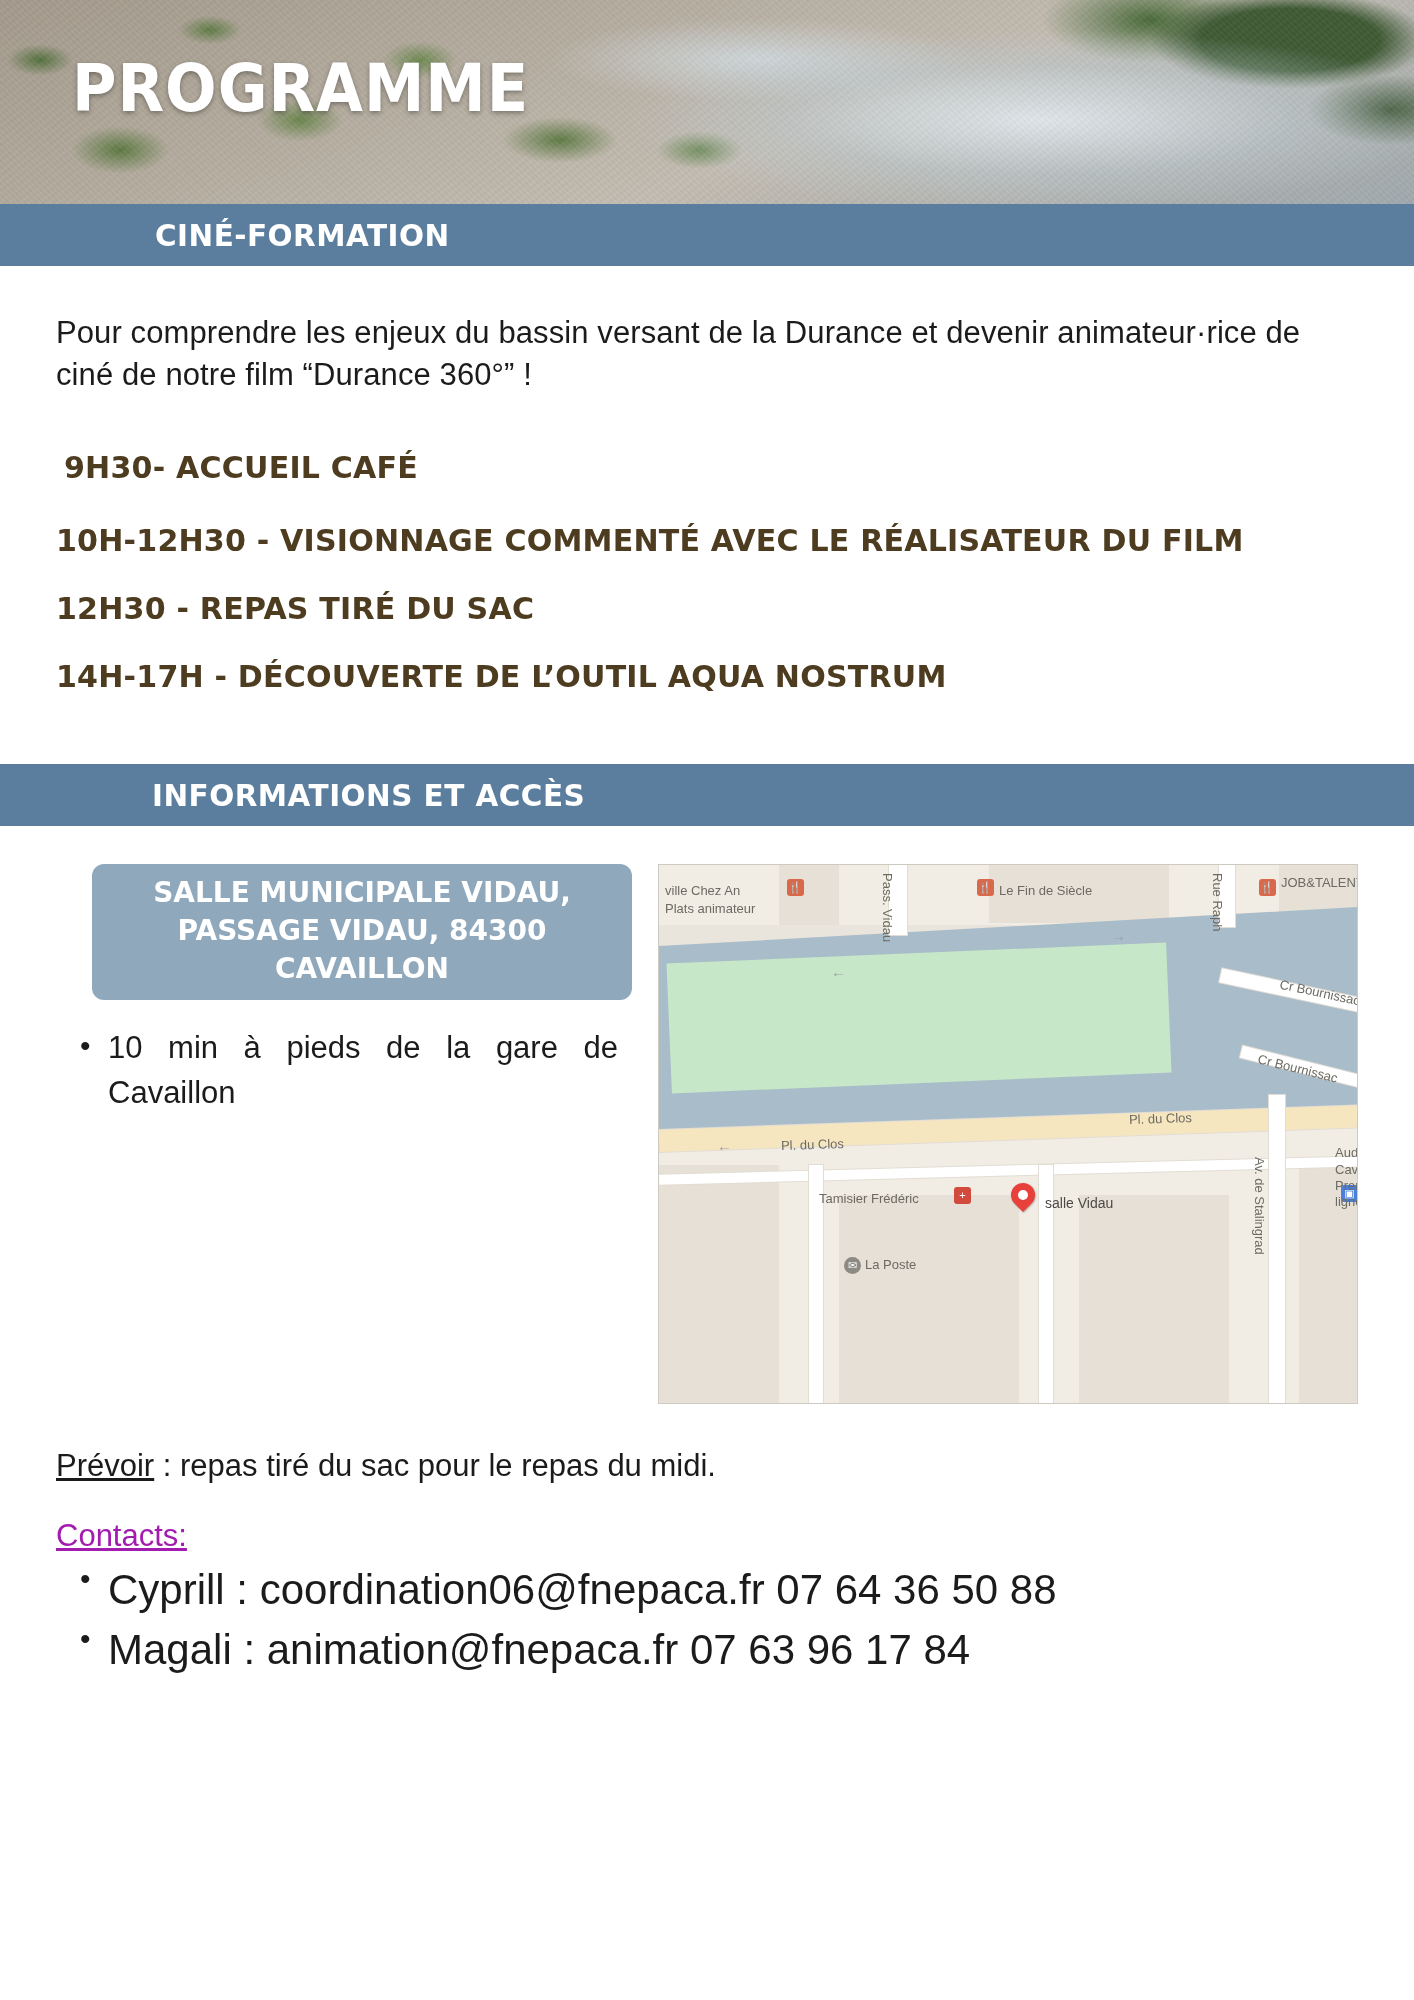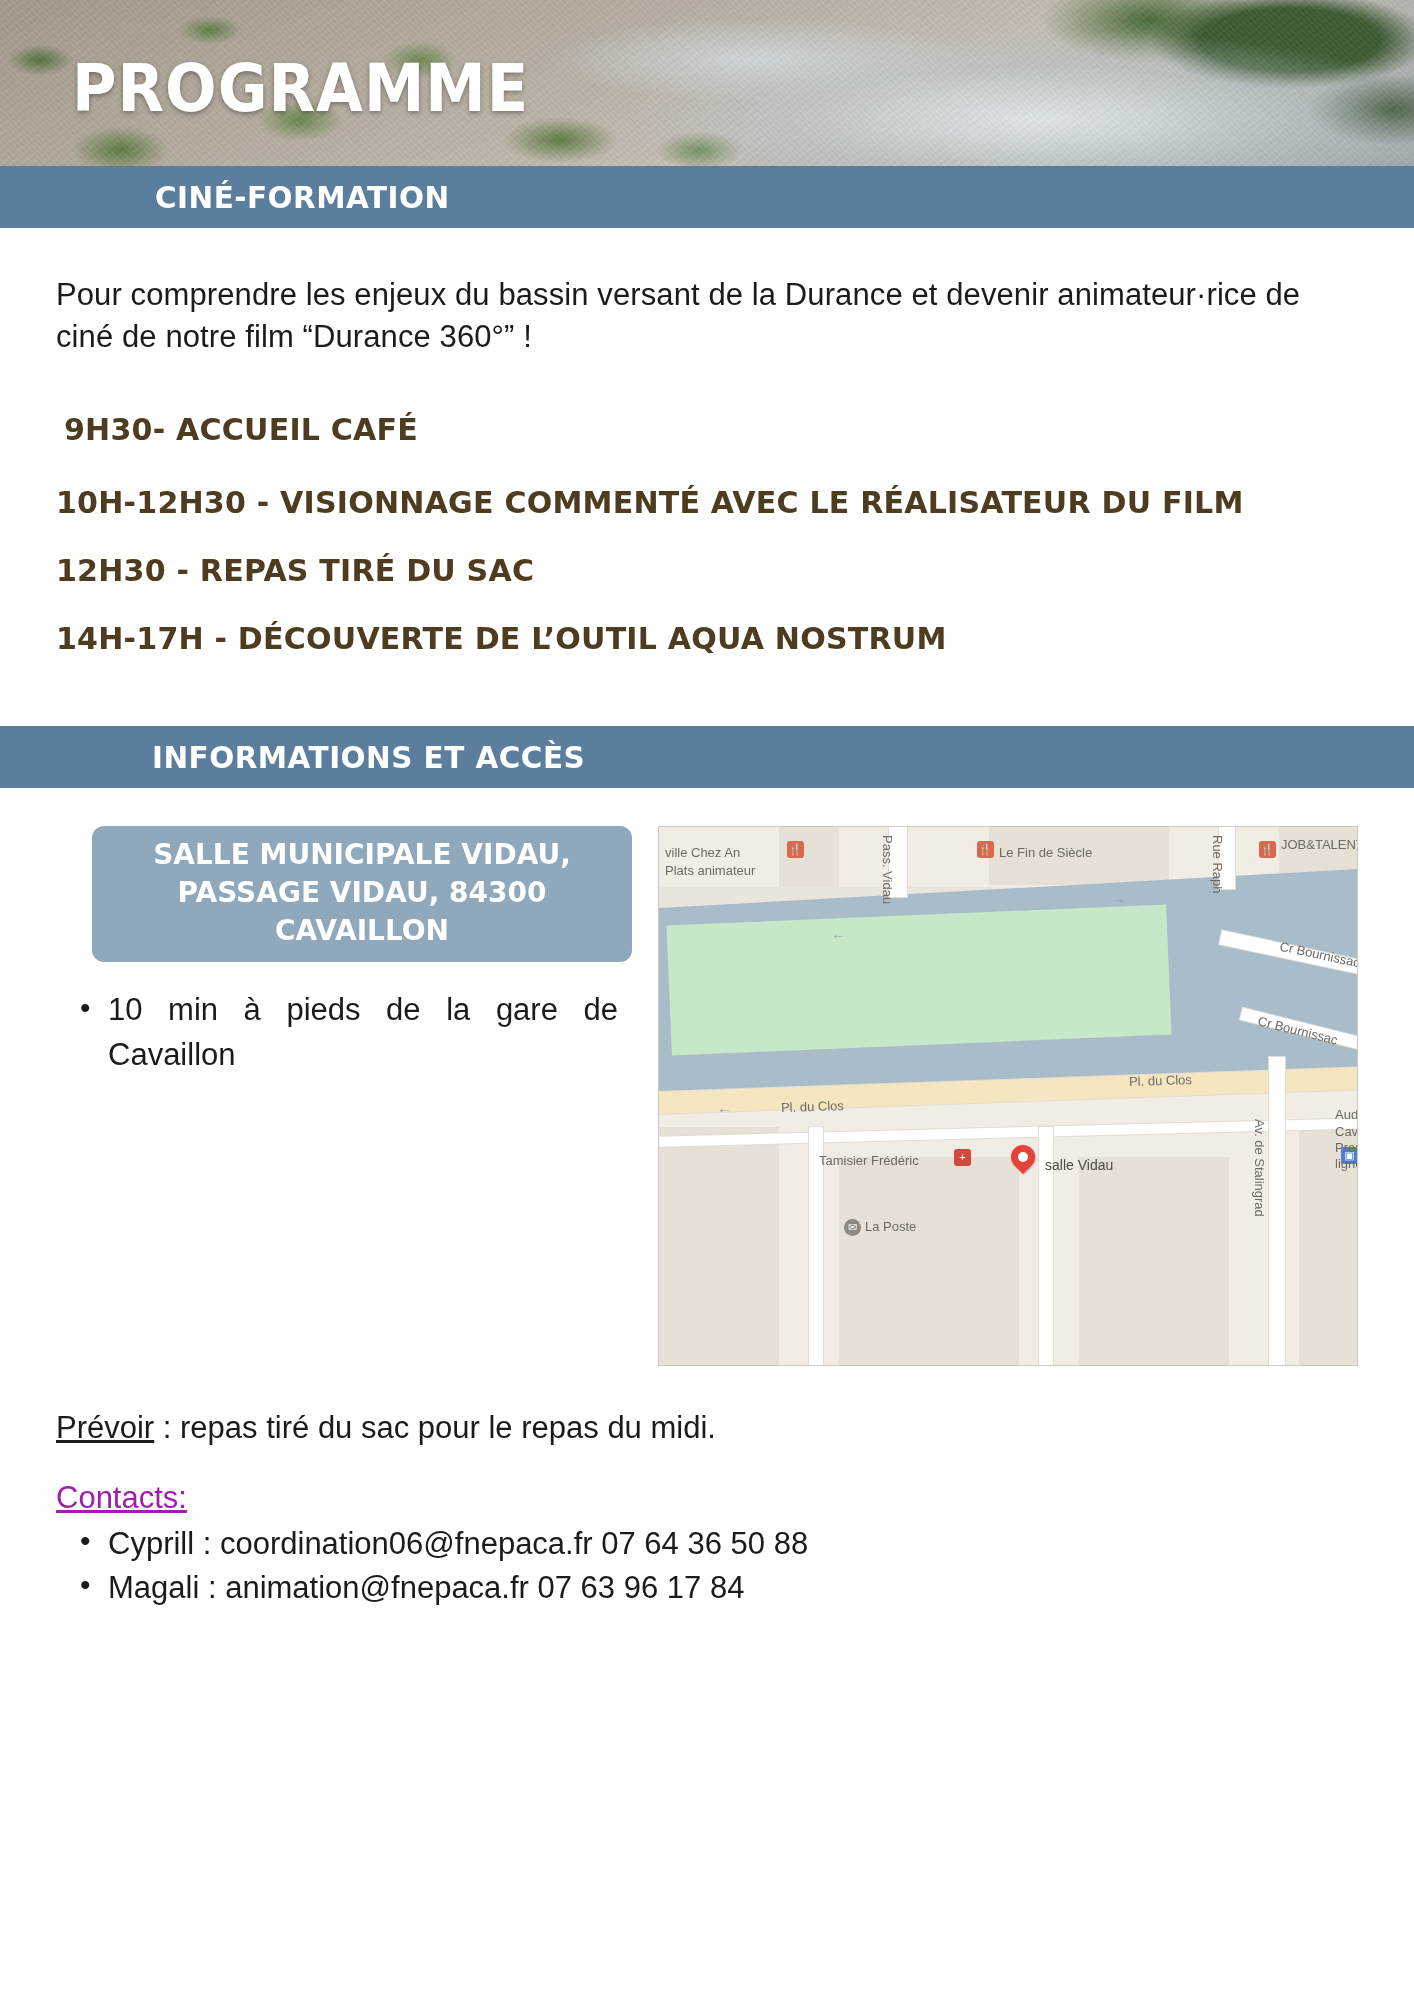--- a/index.html
+++ b/index.html
@@ -13,21 +13,21 @@
     background: #ffffff;
     font-family: "Liberation Sans", sans-serif;
     overflow: hidden;
     position: relative;
   }
 
   
   .hero {
     position: relative;
     width: 100%;
-    height: 166px;
+    height: 204px;
     overflow: hidden;
     background: #9aa08f;
   }
   .hero-photo {
     position: absolute;
     inset: 0;
     background:
       
       radial-gradient(ellipse 420px 90px at 1040px 120px, rgba(225,232,236,0.95) 0%, rgba(190,203,210,0.5) 60%, rgba(170,185,192,0) 100%),
       radial-gradient(ellipse 300px 60px at 760px 60px, rgba(210,220,226,0.85) 0%, rgba(180,195,203,0) 70%),
@@ -247,21 +247,21 @@
     text-decoration: underline;
     margin-top: 34px;
   }
   .contact-list {
     margin: 6px 0 0 0;
     padding-left: 52px;
     list-style: none;
   }
   .contact-list li {
     position: relative;
-    font-size: 31px;
+    font-size: 42px;
     color: #1b1b1b;
     line-height: 1.42;
   }
   .contact-list li::before {
     content: "•";
     position: absolute;
     left: -28px;
     top: -2px;
     font-size: 30px;
   }

